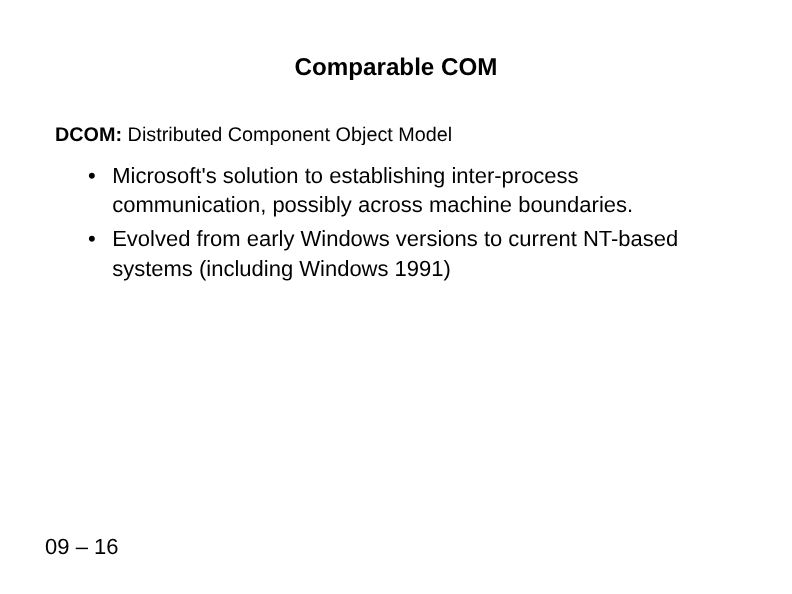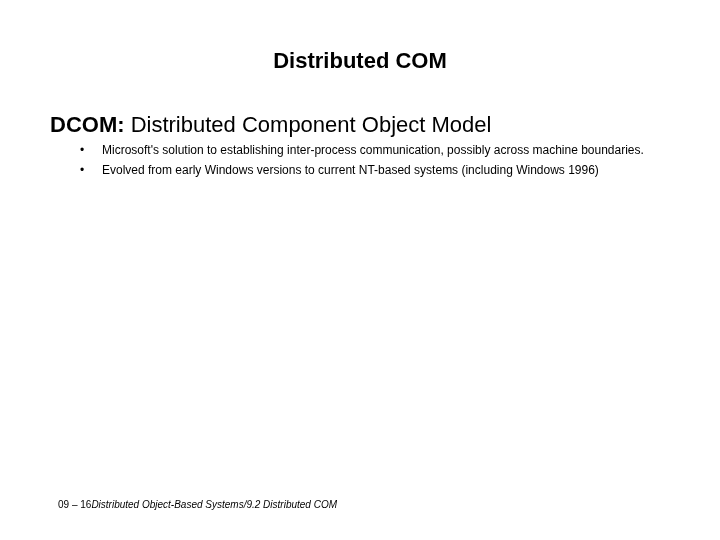--- a/index.html
+++ b/index.html
@@ -22,74 +22,74 @@
       padding: 48px 50px 30px 50px;
       position: relative;
     }
     .title {
       text-align: center;
       font-size: 22px;
       font-weight: bold;
       margin-bottom: 38px;
     }
     .subtitle {
-      font-size: 22px;
-      margin-bottom: 4px;
+      font-size: 18px;
+      margin-bottom: 14px;
     }
     .subtitle .label {
       font-weight: bold;
     }
     .subtitle .expansion {
       font-weight: normal;
     }
     .bullets {
       list-style: none;
       padding-left: 30px;
     }
     .bullets li {
-      font-size: 12px;
+      font-size: 20px;
       line-height: 1.35;
       margin-bottom: 4px;
       position: relative;
       padding-left: 22px;
     }
     .bullets li::before {
       content: "•";
       position: absolute;
       left: 0;
       top: 0;
     }
     .footer {
       position: absolute;
       bottom: 30px;
-      left: 58px;
+      left: 41px;
       right: 50px;
       display: flex;
-      font-size: 10px;
+      justify-content: space-between;
+      font-size: 20px;
     }
     .footer-left {
       white-space: nowrap;
     }
     .footer-right {
       font-style: italic;
       text-align: right;
     }
   </style>
 </head>
 <body>
 
 <div class="slide">
-  <h1 class="title">Distributed COM</h1>
+  <h1 class="title">Comparable COM</h1>
 
   <p class="subtitle">
     <span class="label">DCOM:</span><span class="expansion"> Distributed Component Object Model</span>
   </p>
 
   <ul class="bullets">
     <li>Microsoft's solution to establishing inter-process communication, possibly across machine boundaries.</li>
-    <li>Evolved from early Windows versions to current NT-based systems (including Windows 1996)</li>
+    <li>Evolved from early Windows versions to current NT-based systems (including Windows 1991)</li>
   </ul>
 
   <div class="footer">
     <span class="footer-left">09 – 16</span>
-    <span class="footer-right">Distributed Object-Based Systems/9.2 Distributed COM</span>
   </div>
 </div>
 
 </body></html>

